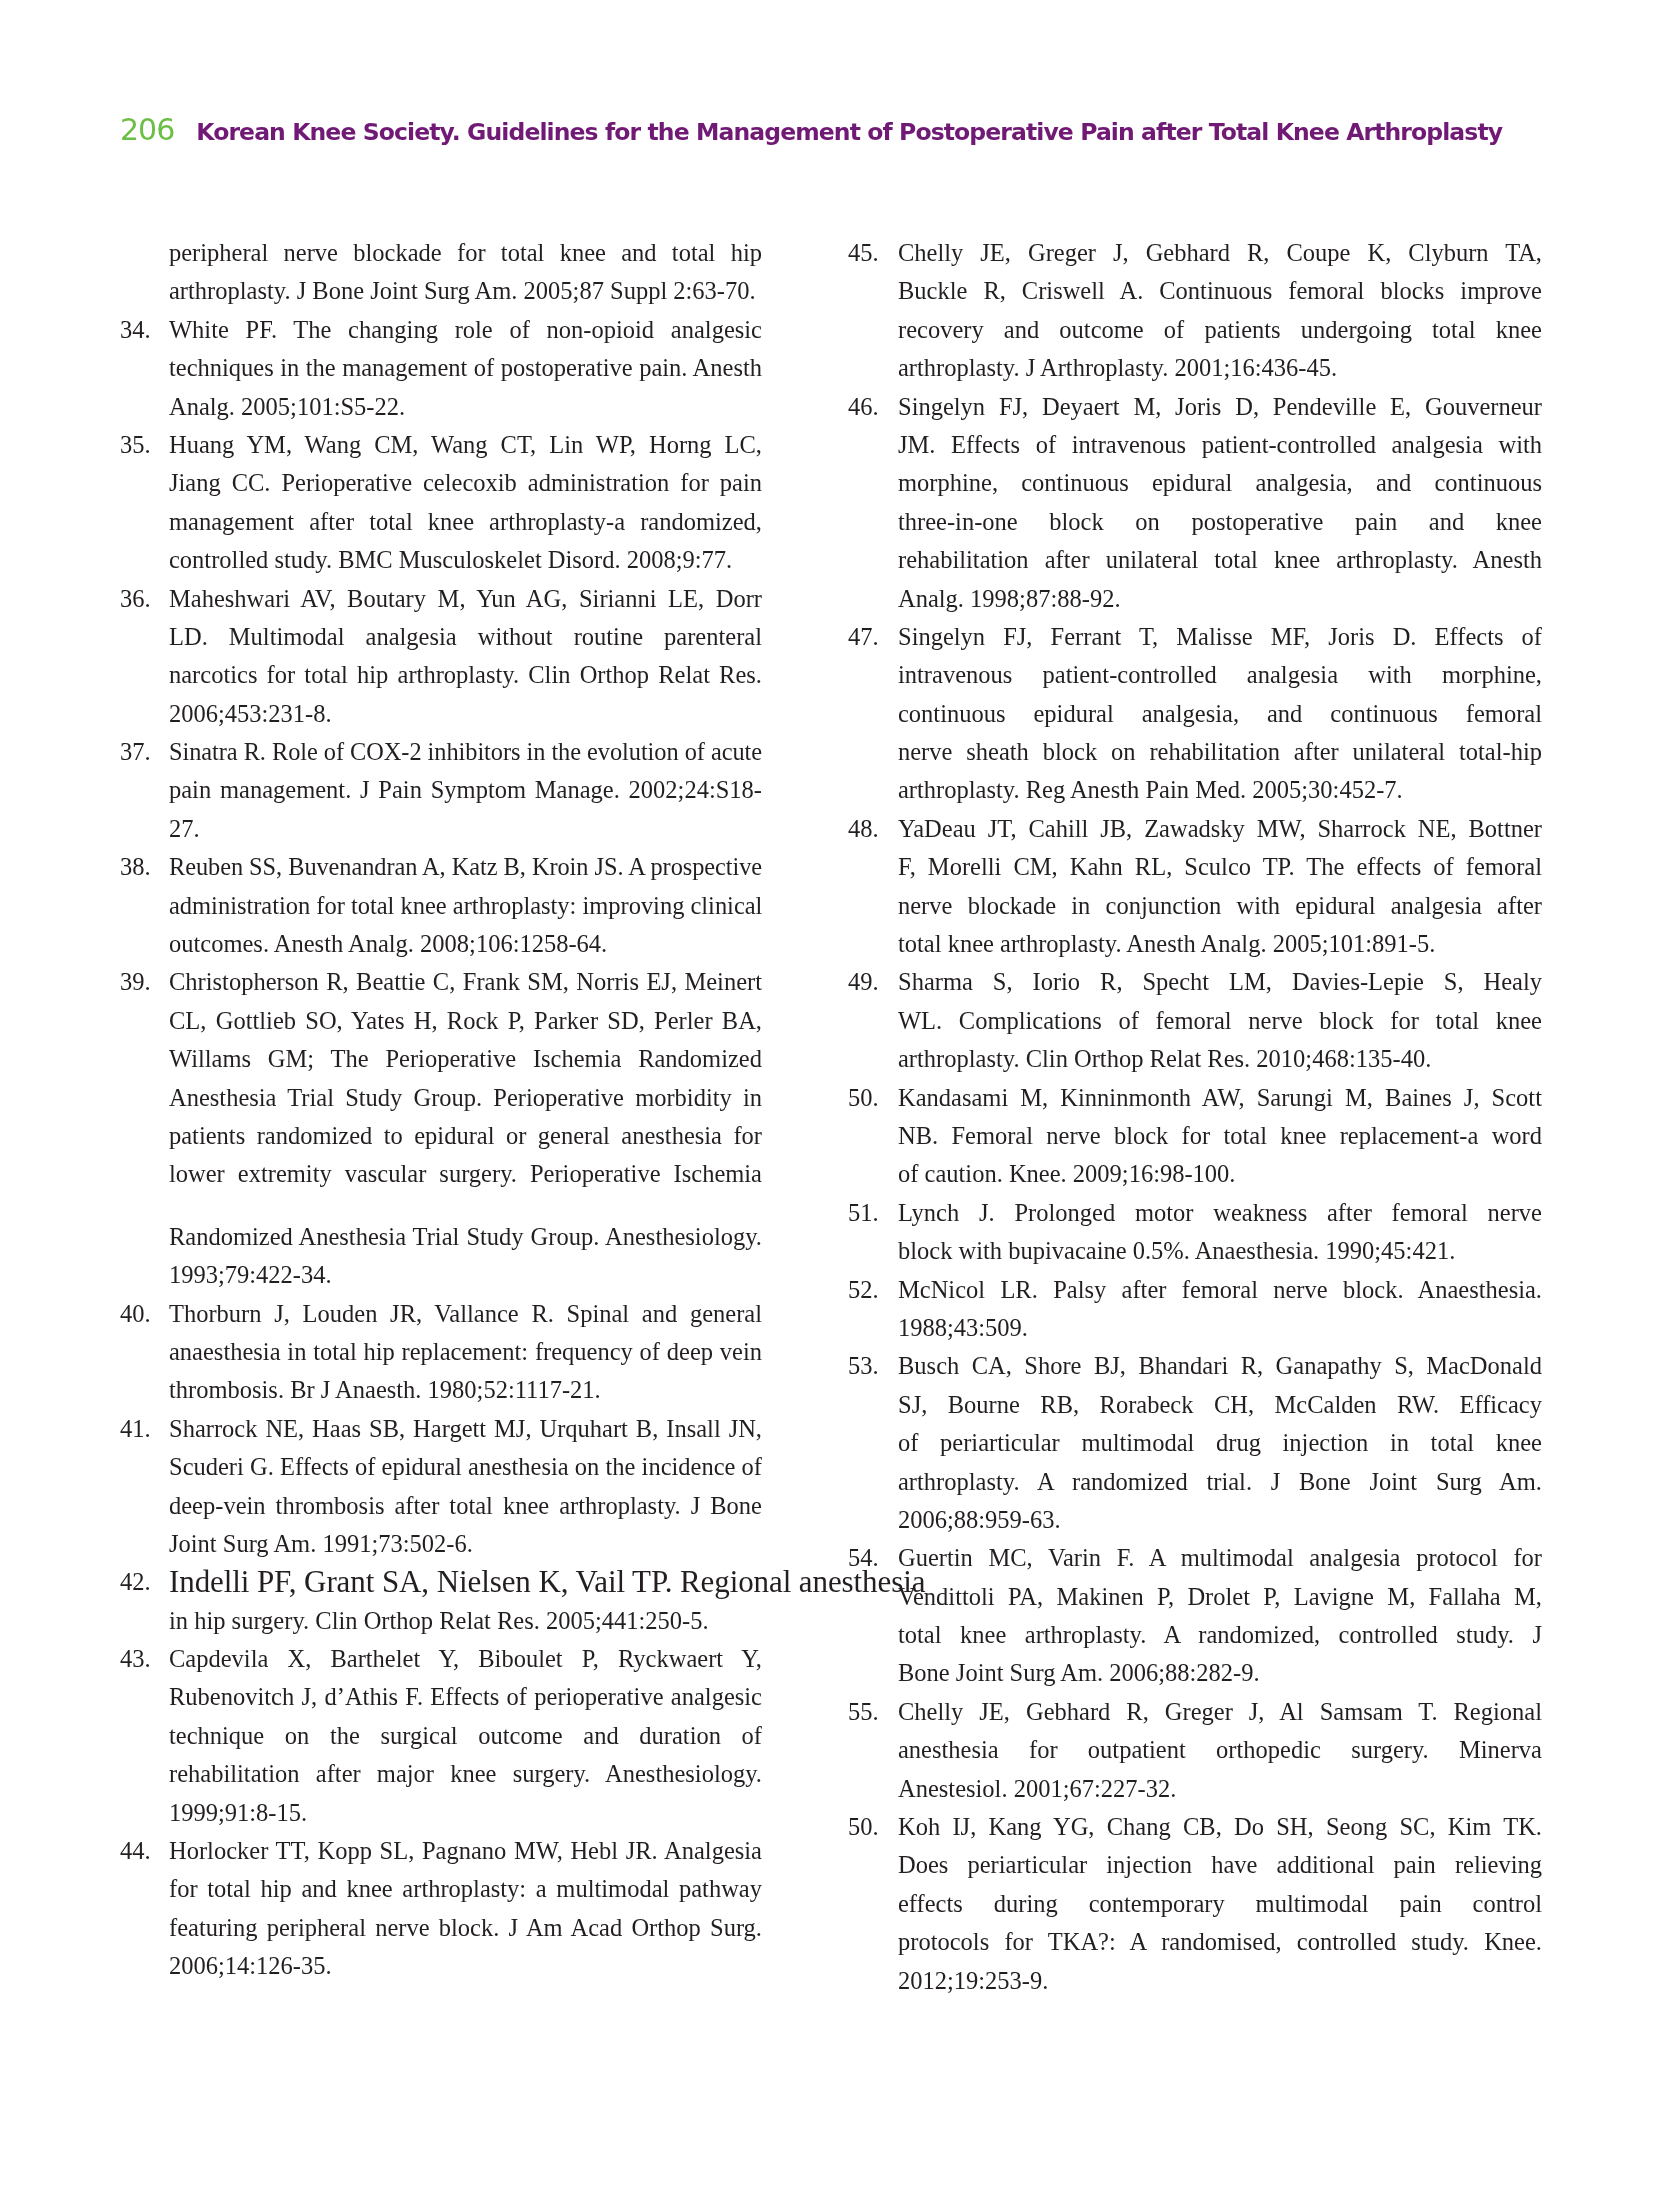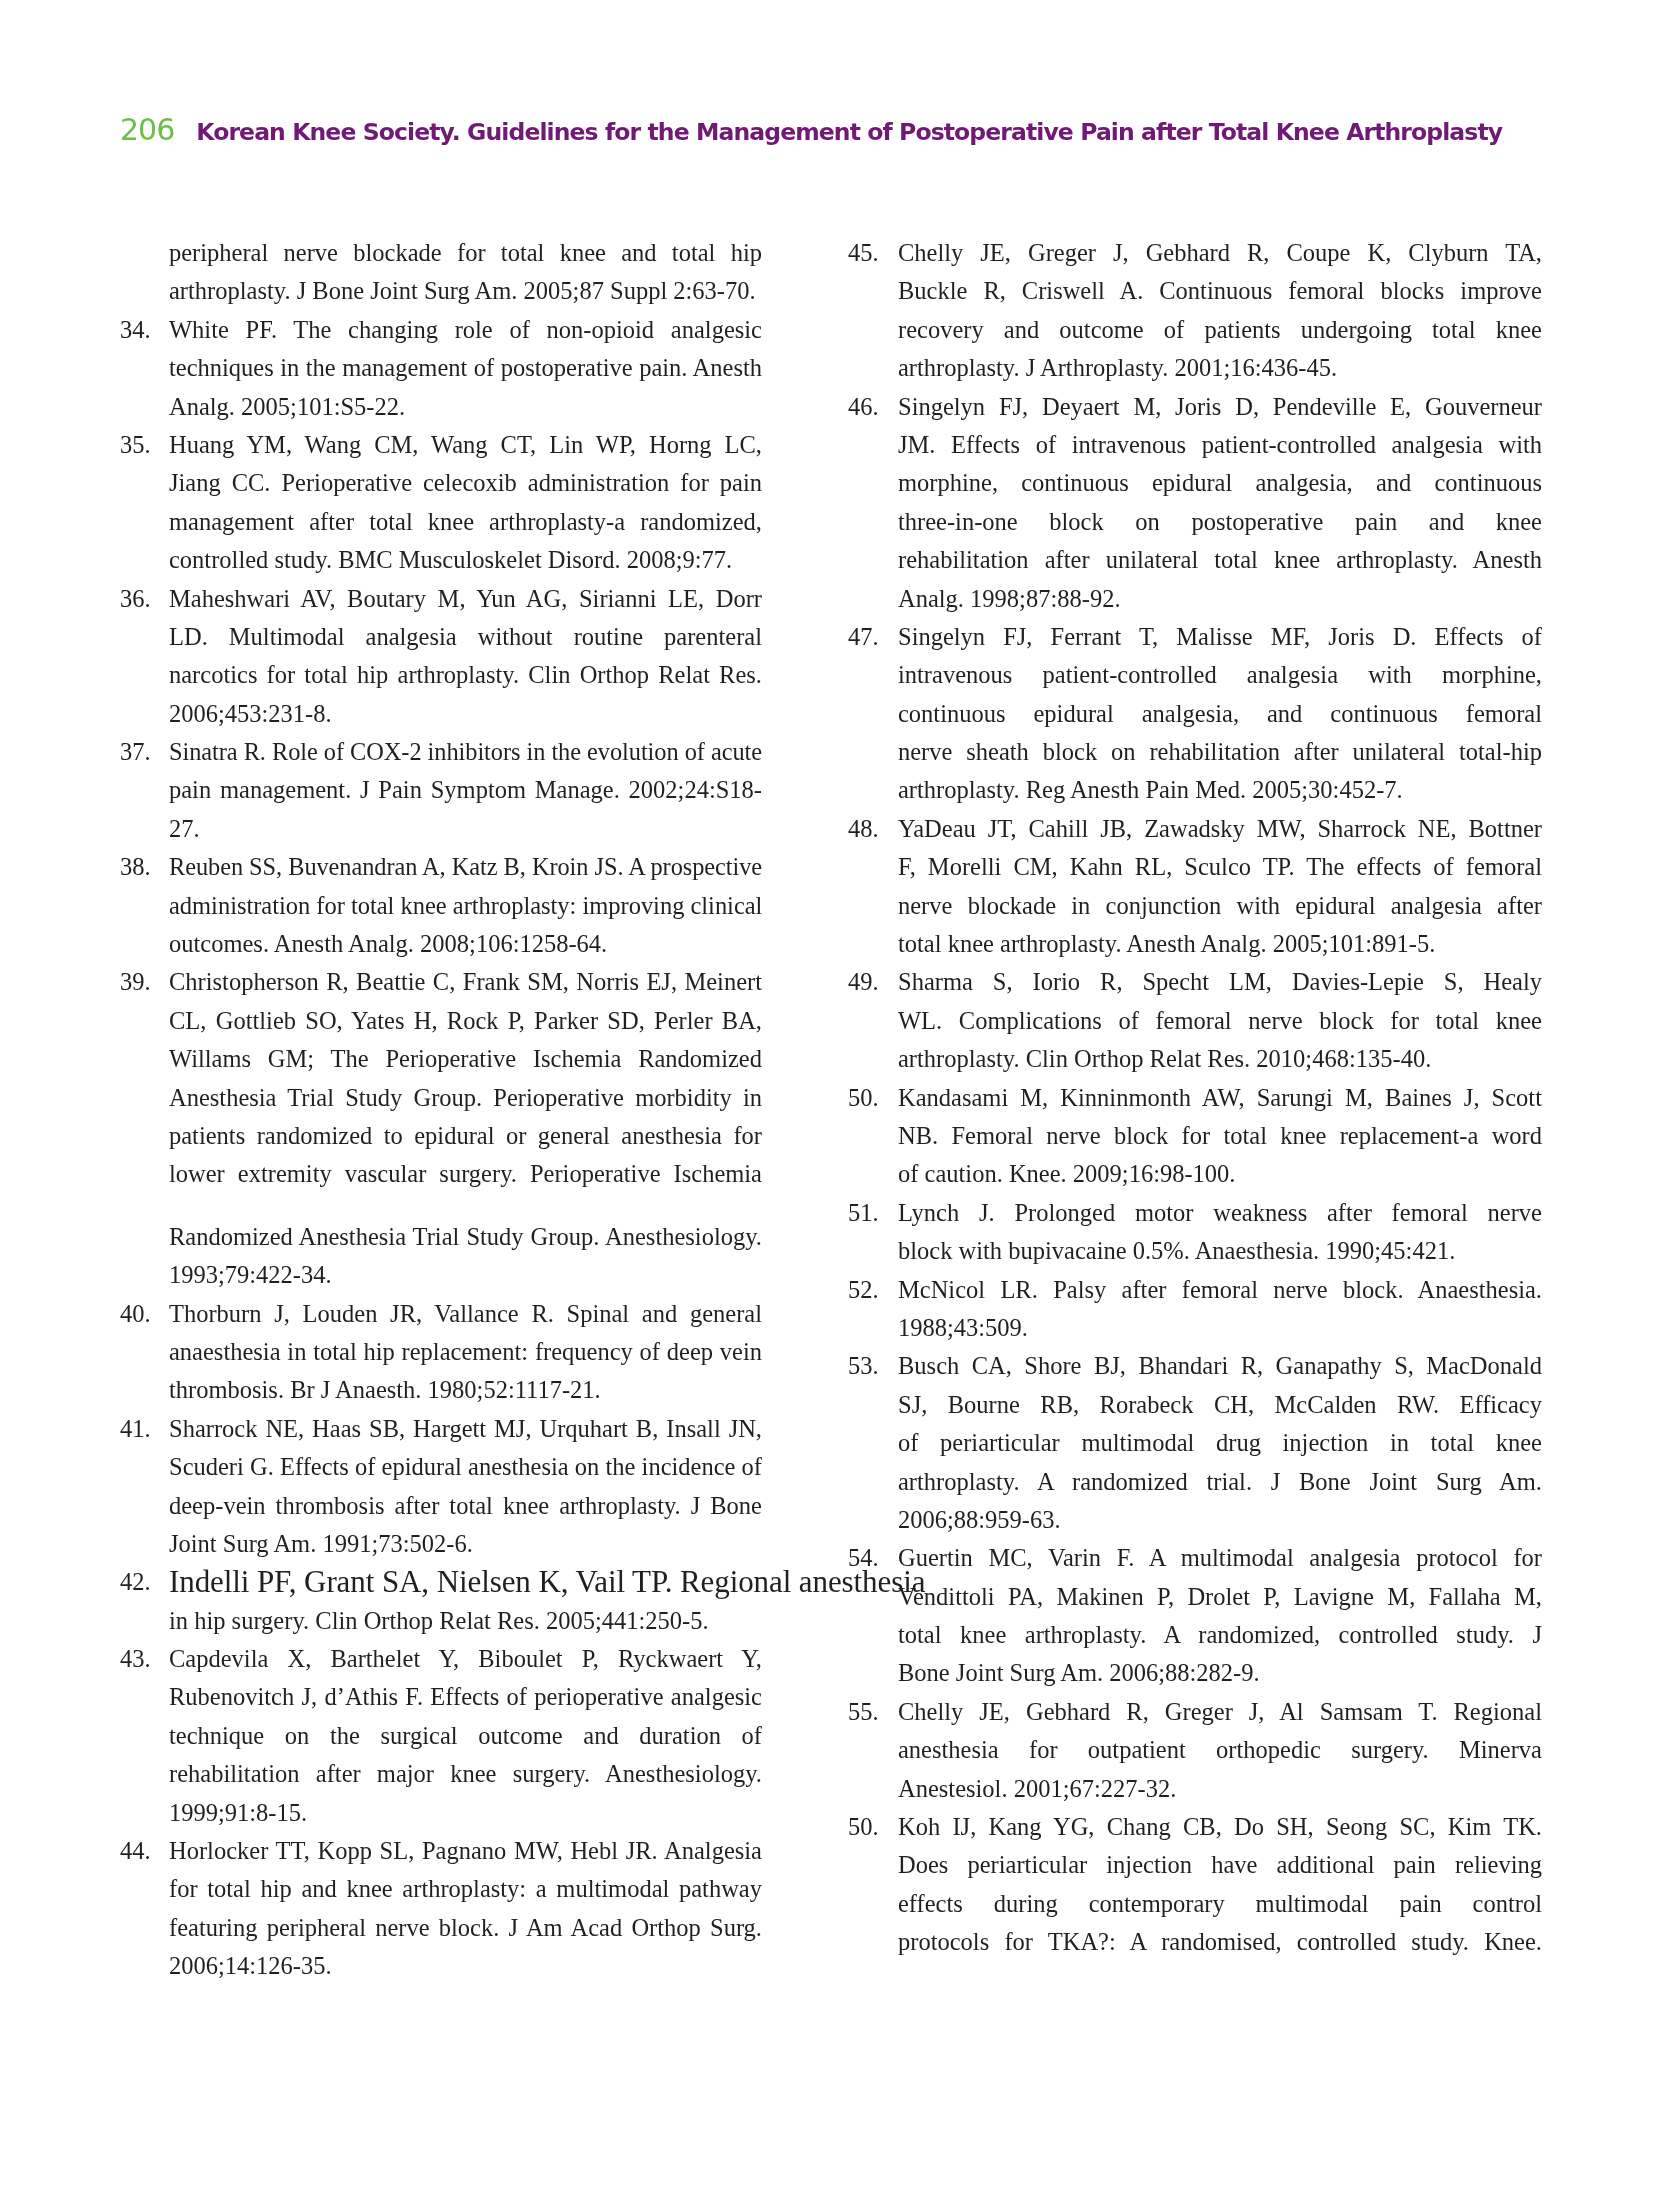--- a/index.html
+++ b/index.html
@@ -229,15 +229,16 @@
         <span class="line last" style="white-space: nowrap;">Anestesiol. 2001;67:227-32.</span>
       </div>
     </div>
     <div class="ref">
       <span class="ref-num">50.</span>
       <div class="ref-lines">
         <span class="line" style="white-space: nowrap;">Koh IJ, Kang YG, Chang CB, Do SH, Seong SC, Kim TK.</span>
         <span class="line" style="white-space: nowrap;">Does periarticular injection have additional pain relieving</span>
         <span class="line" style="white-space: nowrap;">effects during contemporary multimodal pain control</span>
         <span class="line" style="white-space: nowrap;">protocols for TKA?: A randomised, controlled study. Knee.</span>
+        <span class="line last" style="white-space: nowrap;">2012;19:253-9.</span>
       </div>
     </div>
   </div>
 
 </body></html>

